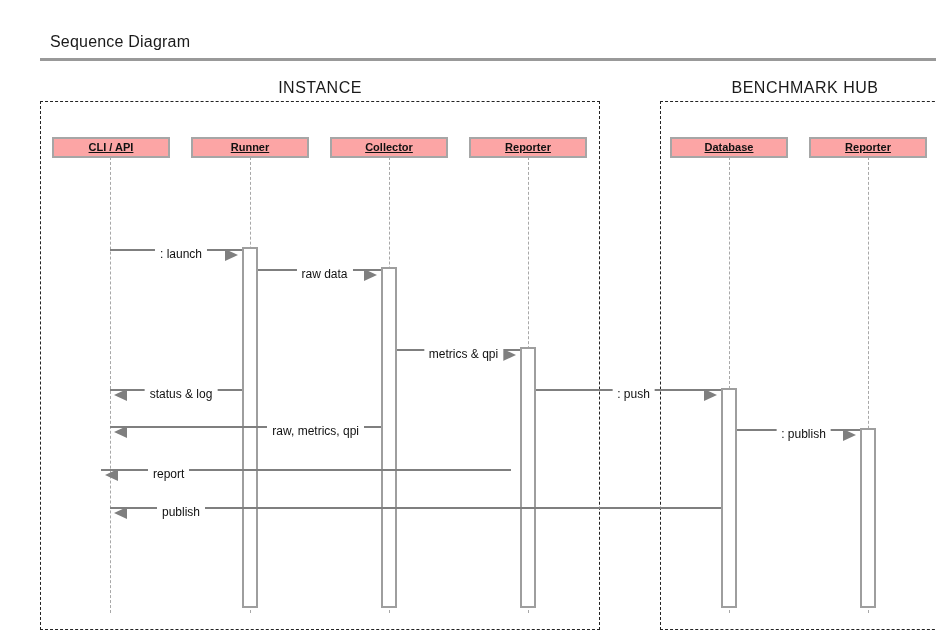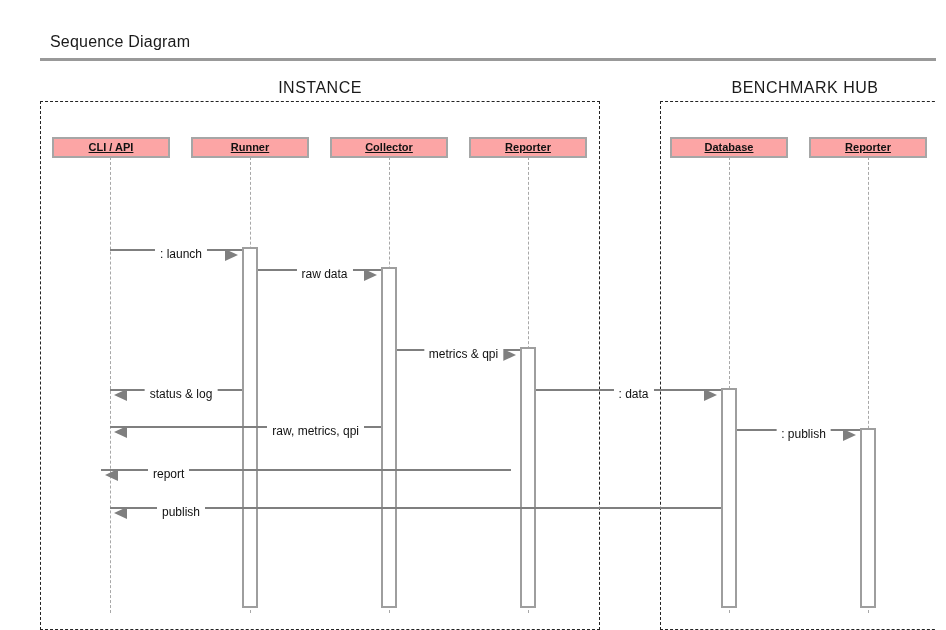--- a/index.html
+++ b/index.html
@@ -152,21 +152,21 @@
     <span class="lbl lbl-center">metrics &amp; qpi</span>
   </div>
 
   <div class="msg" style="left:90px; top:369px; width:132px">
     <span class="arrow-left"></span>
     <span class="lbl lbl-center">status &amp; log</span>
   </div>
 
   <div class="msg" style="left:516px; top:369px; width:185px">
     <span class="arrow-right"></span>
-    <span class="lbl lbl-center">: data</span>
+    <span class="lbl lbl-center">: push</span>
   </div>
 
   <div class="msg" style="left:90px; top:406px; width:271px">
     <span class="arrow-left"></span>
     <span class="lbl" style="right:12px">raw, metrics, qpi</span>
   </div>
 
   <div class="msg" style="left:717px; top:409px; width:123px">
     <span class="arrow-right"></span>
     <span class="lbl lbl-center">: publish</span>

